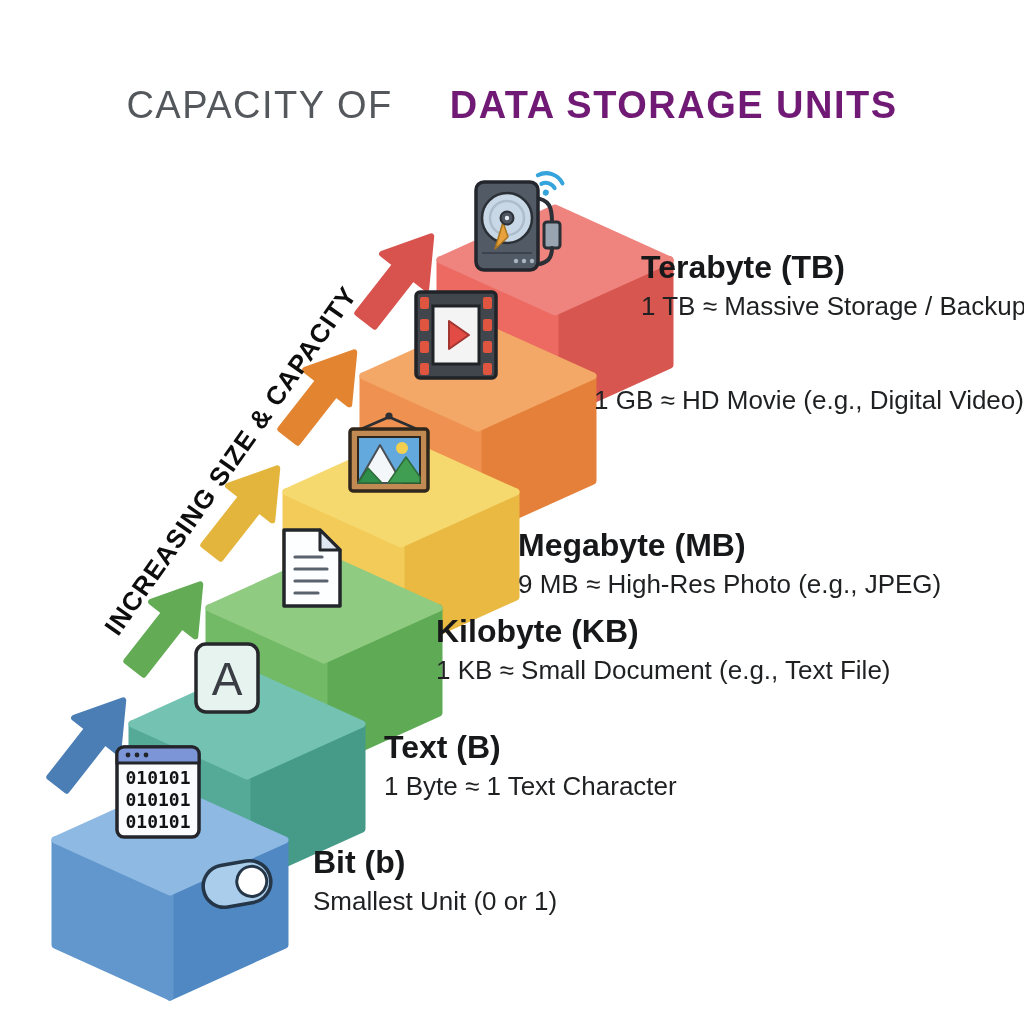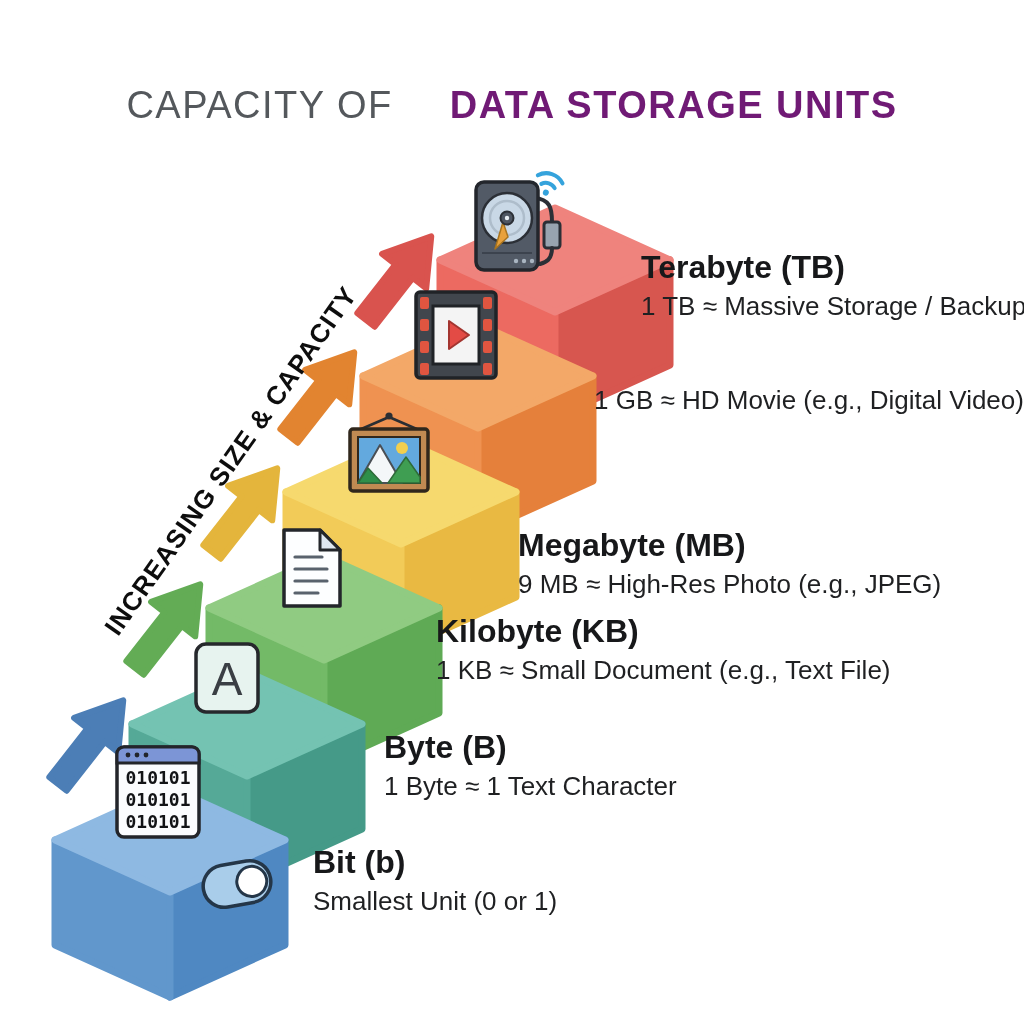--- a/index.html
+++ b/index.html
@@ -178,21 +178,21 @@
       <div>9 MB ≈ High-Res Photo (e.g., JPEG)</div>
     </div>
   </div>
   <div class="step-label" style="left:436px;top:611px;">
     <div class="step-heading">Kilobyte (KB)</div>
     <div class="step-desc">
       <div>1 KB ≈ Small Document (e.g., Text File)</div>
     </div>
   </div>
   <div class="step-label" style="left:384px;top:727px;">
-    <div class="step-heading">Byte (B)</div>
+    <div class="step-heading">Text (B)</div>
     <div class="step-desc">
       <div>1 Byte ≈ 1 Text Character</div>
     </div>
   </div>
   <div class="step-label" style="left:313px;top:842px;">
     <div class="step-heading">Bit (b)</div>
     <div class="step-desc">
       <div>Smallest Unit (0 or 1)</div>
     </div>
   </div>

